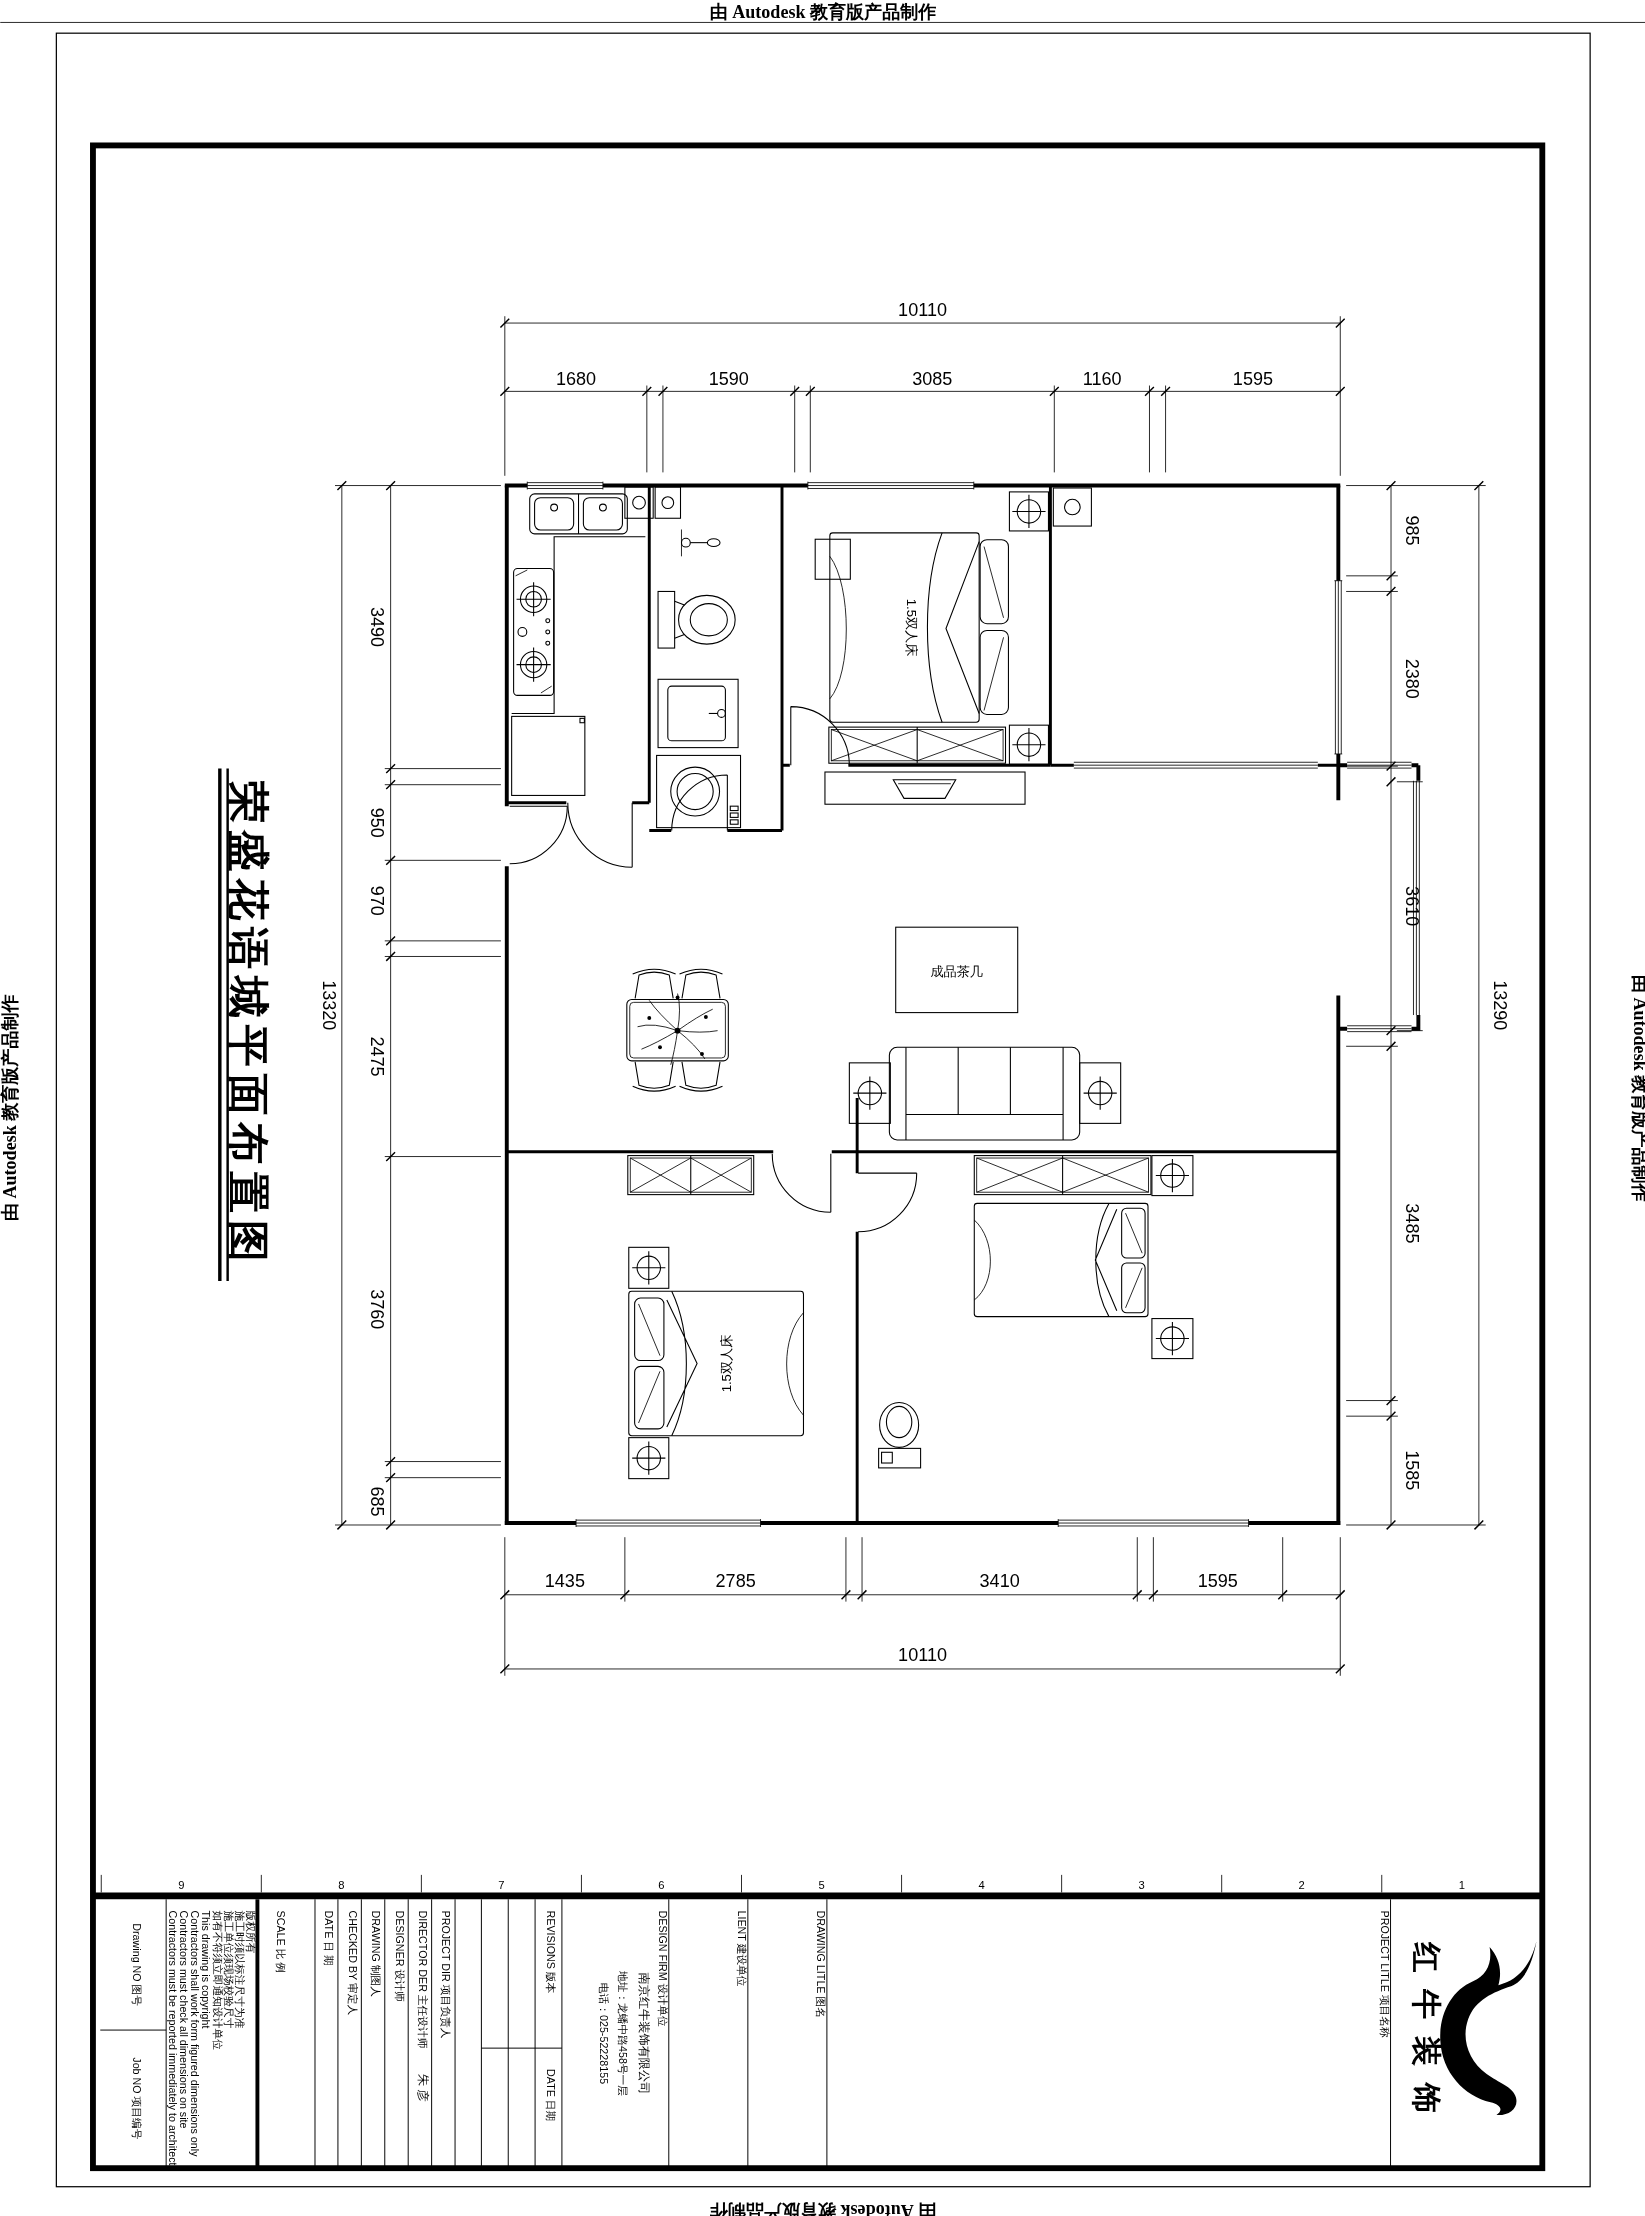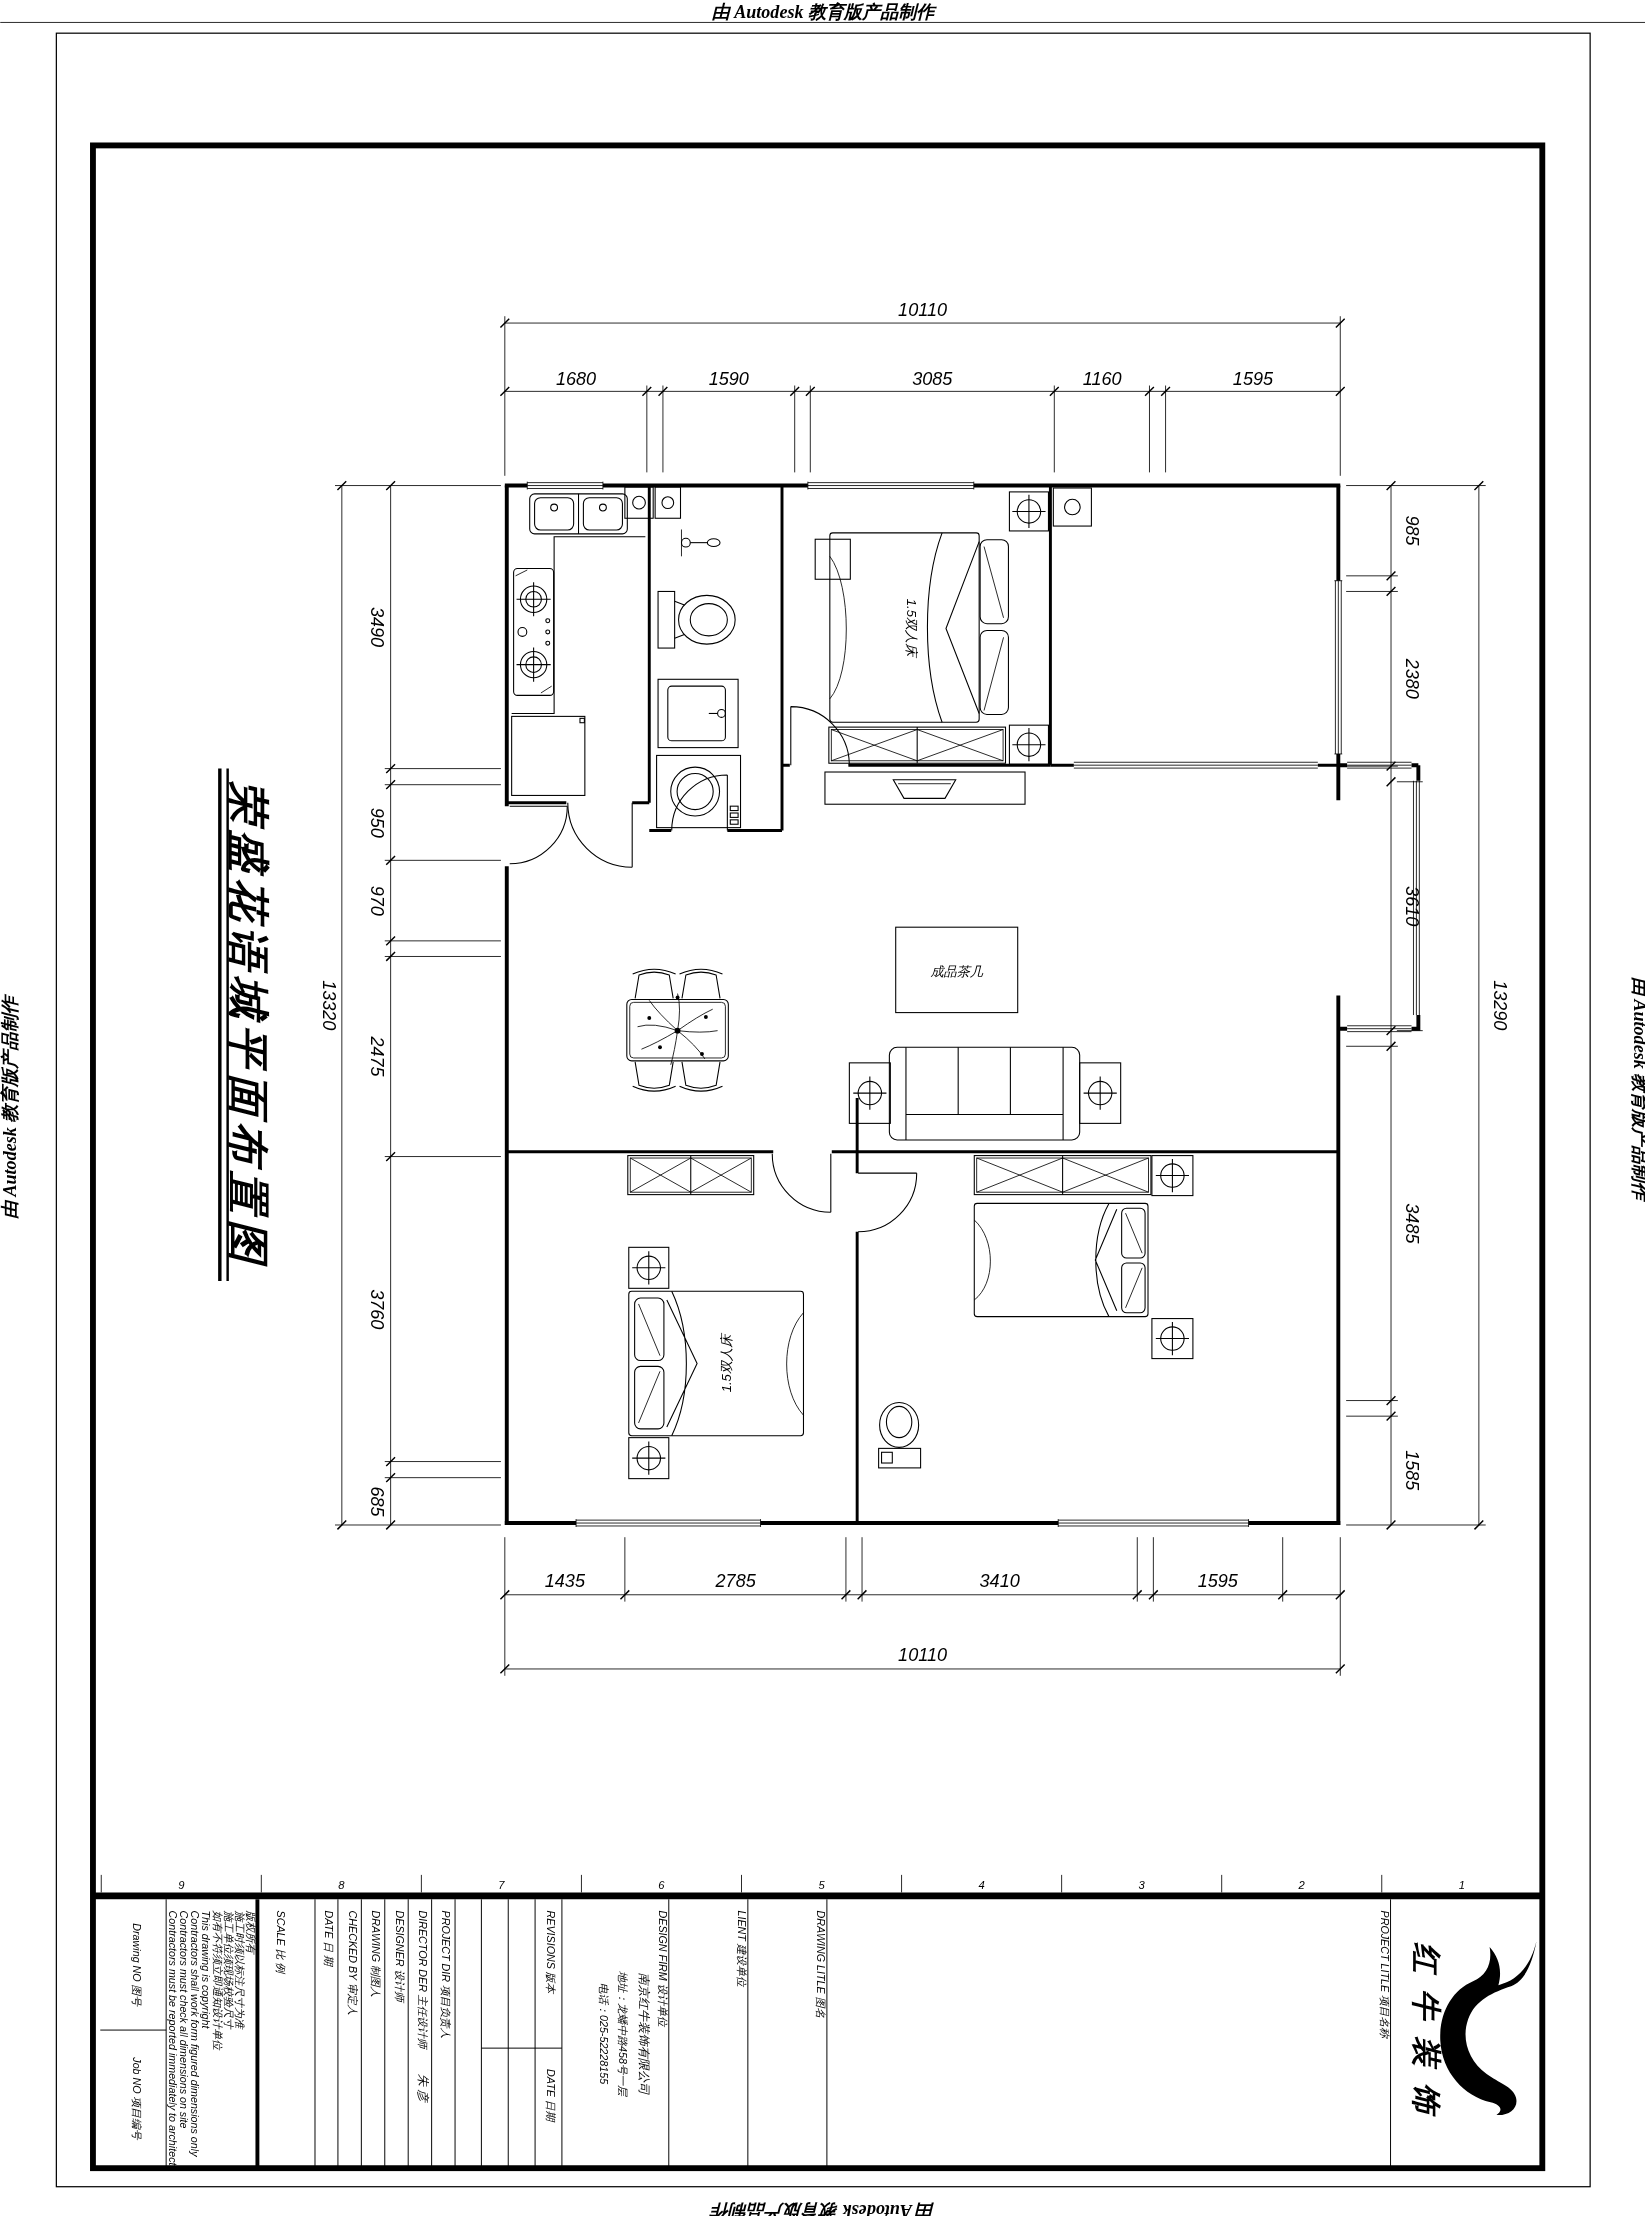--- a/index.html
+++ b/index.html
@@ -1,17 +1,17 @@
 <!DOCTYPE html>
 <html style="font-size:7.8px"><head>
 <meta charset="utf-8">
 <style>
   html,body{margin:0;padding:0;background:#ffffff;}
   #page{position:relative;width:1646px;height:2216px;background:#fff;overflow:hidden;
-        font-family:"Liberation Sans", sans-serif;font-style:italic;}
+        font-family:"Liberation Sans", sans-serif;}
   svg{position:absolute;left:0;top:0;}
   text{fill:#000;}
   .cad  {stroke:#000;fill:none;stroke-width:2.2;}
   .wallx{stroke:#000;fill:none;stroke-width:8;}
   .walli{stroke:#000;fill:none;stroke-width:6;}
   .thin {stroke:#000;fill:none;stroke-width:1.7;}
   .dim  {stroke:#000;fill:none;stroke-width:1.7;}
   .tick {stroke:#000;fill:none;stroke-width:3;}
   .frame{stroke:#000;fill:none;stroke-width:12;}
   .pageb{stroke:#000;fill:none;stroke-width:2.5;}

